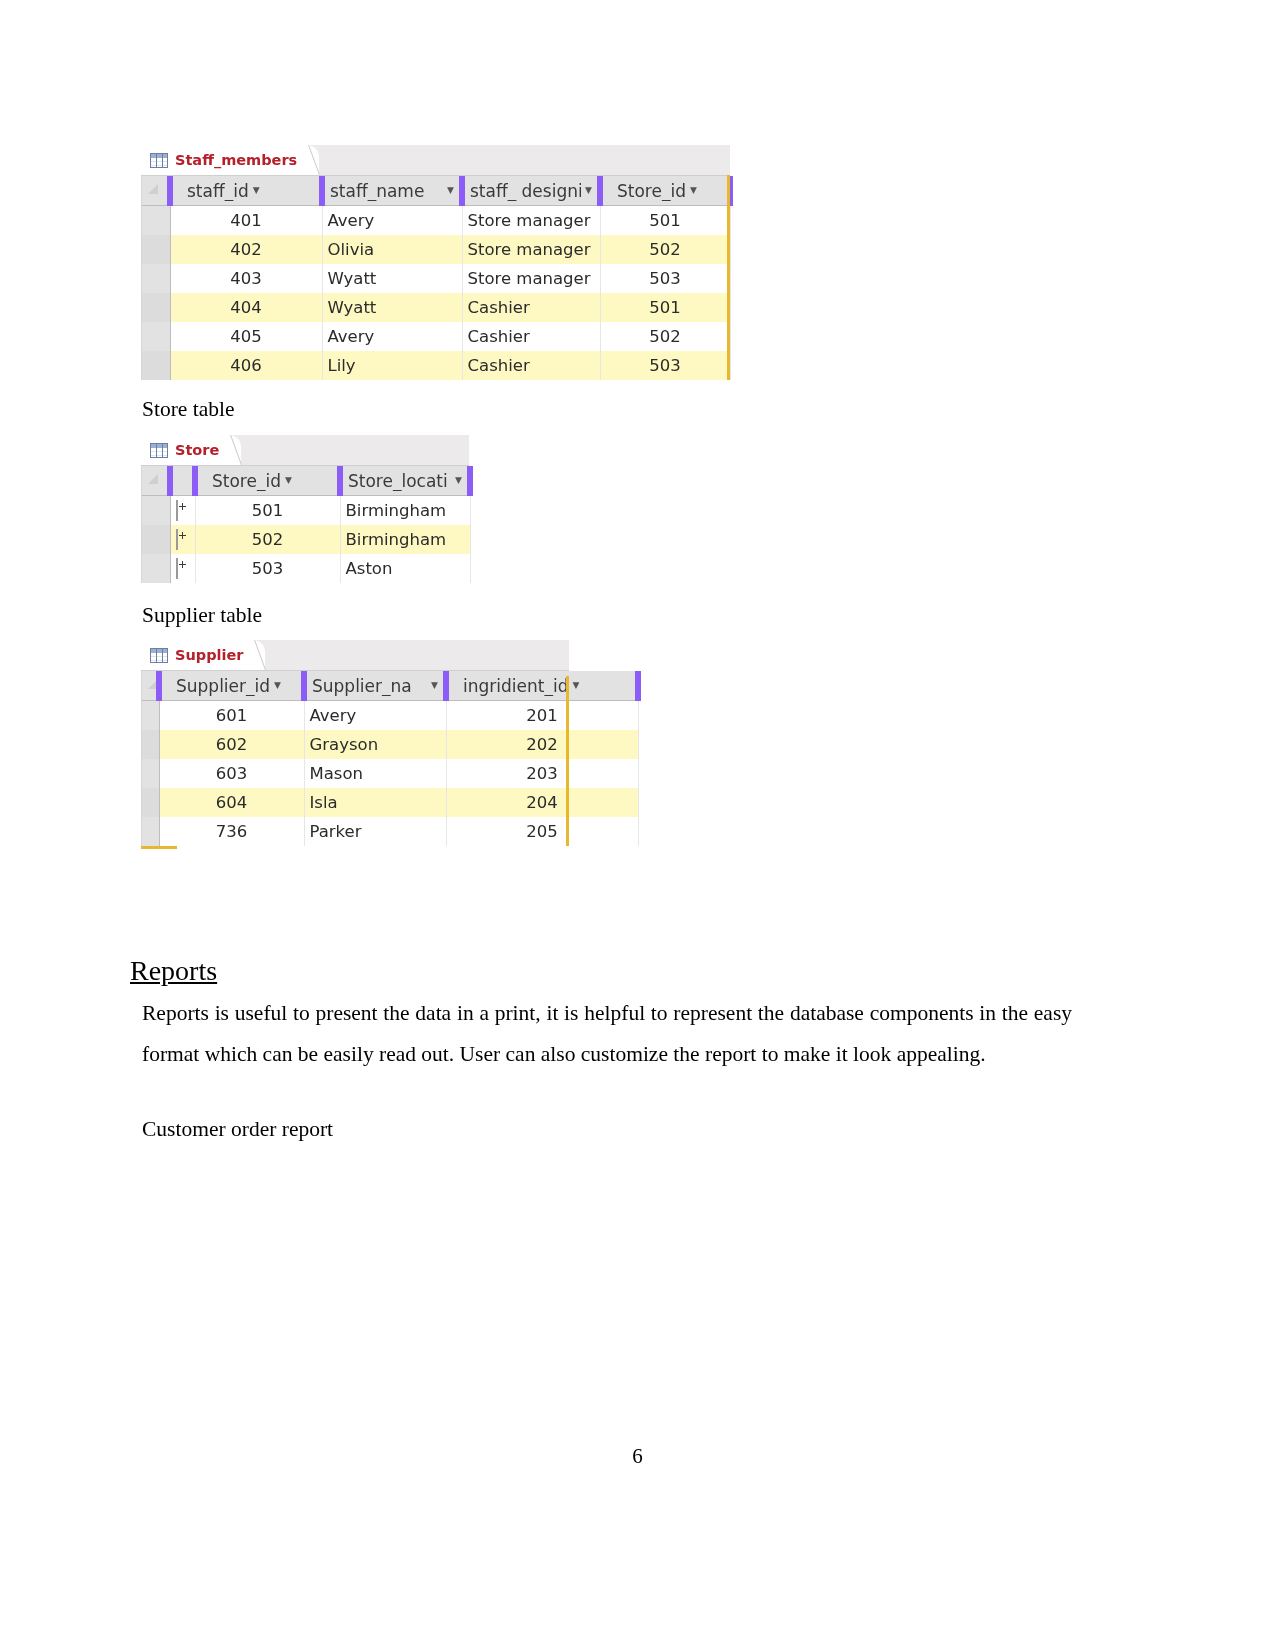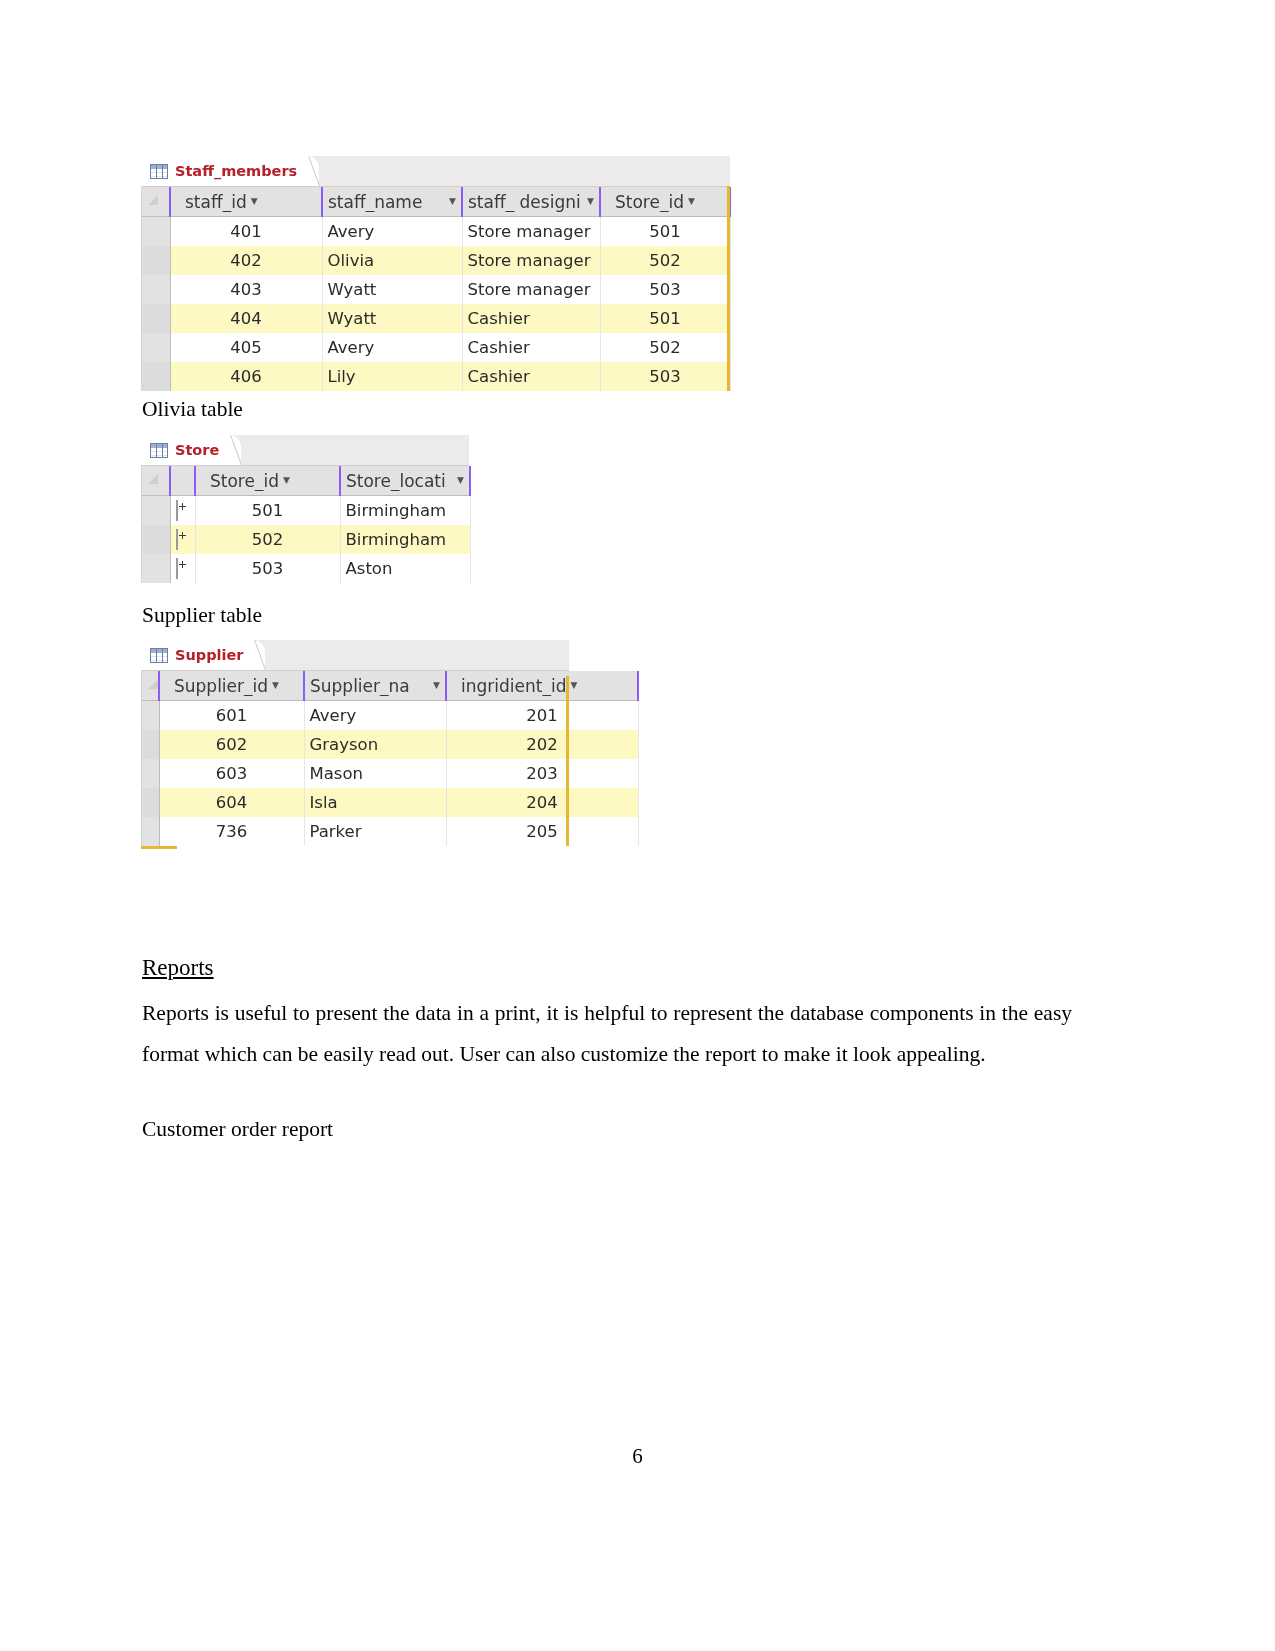--- a/index.html
+++ b/index.html
@@ -76,21 +76,21 @@
   }
 
   .ds-table {
     border-collapse: collapse;
     table-layout: fixed;
     width: 100%;
     font-size: 16.5px;
   }
   .ds-table th {
     background: #e2e2e2;
-    border-right: 2px solid #8b5cf6;
+    border-right: 6px solid #8b5cf6;
     border-bottom: 1px solid #bdbdbd;
     font-weight: normal;
     color: #3a3a3a;
     font-size: 17px;
     height: 29px;
     padding: 0 5px;
     text-align: left;
     vertical-align: middle;
     white-space: nowrap;
     overflow: hidden;
@@ -158,21 +158,21 @@
   .expander::before,
   .expander::after {
     content: "";
     position: absolute;
     background: #3a3a3a;
   }
   .expander::before { left: 2px; top: 5px; width: 7px; height: 1px; }
   .expander::after { left: 5px; top: 2px; width: 1px; height: 7px; }
 
   
-  #tbl-staff  { left: 141px; top: 156px; width: 589px; }
+  #tbl-staff  { left: 141px; top: 145px; width: 589px; }
   #tbl-store  { left: 141px; top: 435px; width: 328px; }
   #tbl-supplier { left: 141px; top: 640px; width: 428px; }
 
   .ds-body { border-left: 1px solid #d6d6d6; }
   .accent-bottom {
     height: 3px;
     background: #e8b730;
     width: 36px;
   }
   .accent-right {
@@ -186,23 +186,23 @@
   .doc-text {
     position: absolute;
     font-family: "Liberation Serif", serif;
     font-size: 21.5px;
     color: #000000;
     line-height: 1;
   }
   .caption { left: 142px; }
   .section-head {
     position: absolute;
-    left: 142px;
+    left: 130px;
     font-family: "Liberation Serif", serif;
-    font-size: 23px;
+    font-size: 28px;
     color: #000;
     text-decoration: underline;
   }
   .para {
     position: absolute;
     left: 142px;
     width: 930px;
     font-family: "Liberation Serif", serif;
     font-size: 21.5px;
     line-height: 40.5px;
@@ -312,21 +312,21 @@
             <td>Lily</td>
             <td>Cashier</td>
             <td class="num">503</td>
           </tr>
         </tbody>
       </table>
     </div>
     <div class="accent-right" style="top:30px;bottom:0;"></div>
   </div>
 
-  <div class="doc-text caption" style="top:399px;">Olivia table</div>
+  <div class="doc-text caption" style="top:399px;">Store table</div>
 
   <div class="ds" id="tbl-store">
     <div class="ds-tabstrip">
       <div class="ds-tab">
         <span class="grid-icon"></span>
         <span class="ds-tab-label">Store</span>
       </div>
     </div>
     <div class="ds-body">
       <table class="ds-table">

